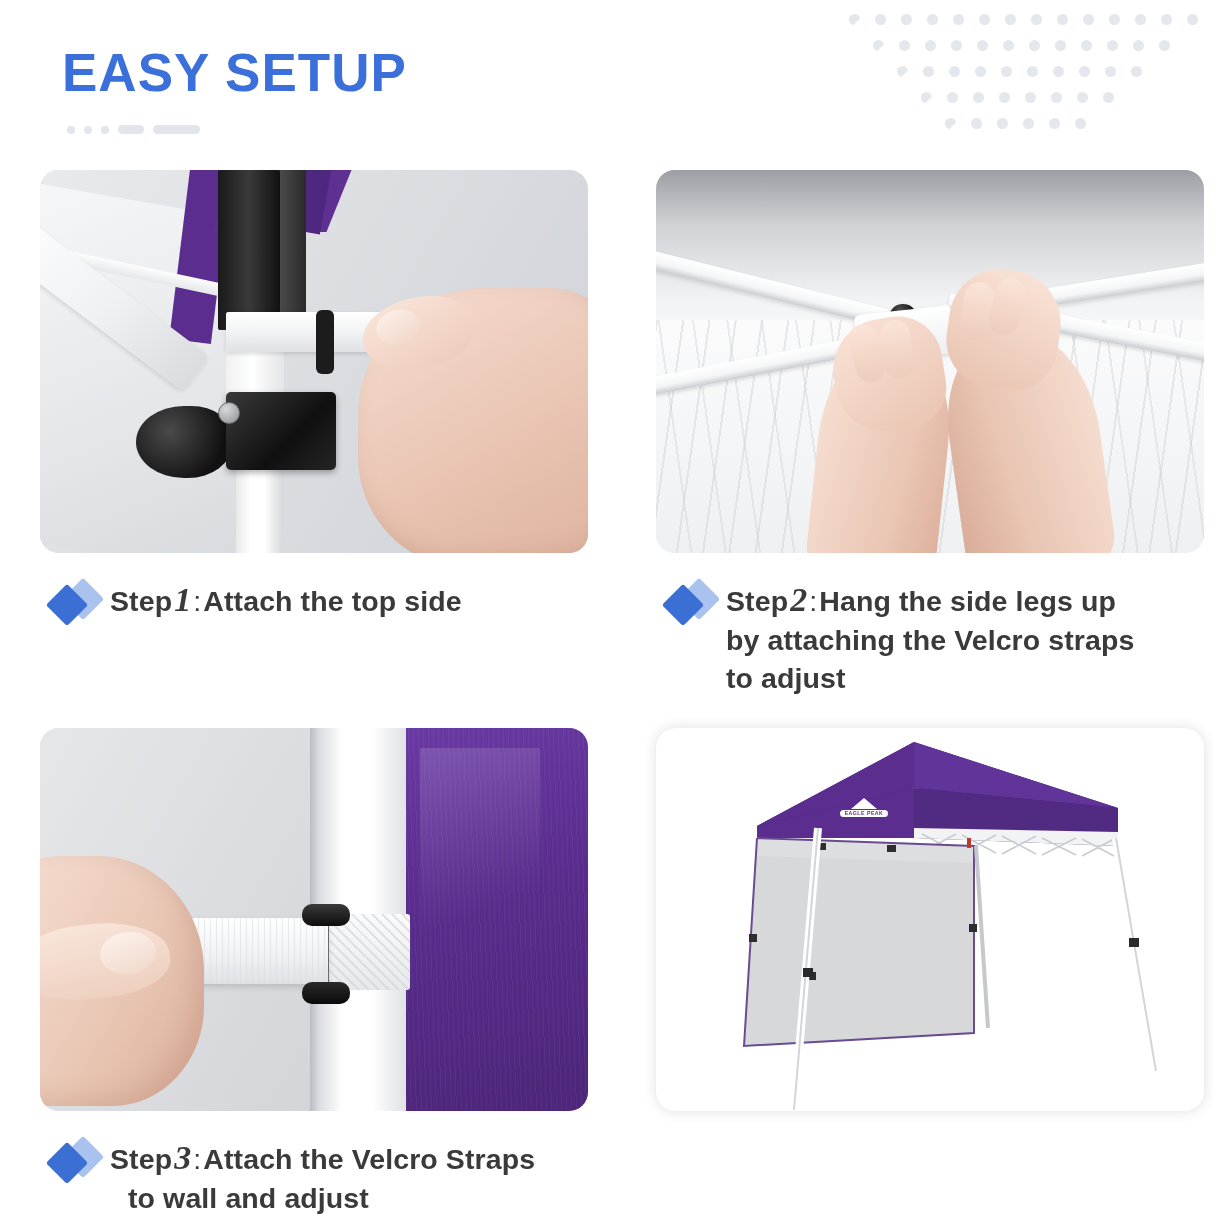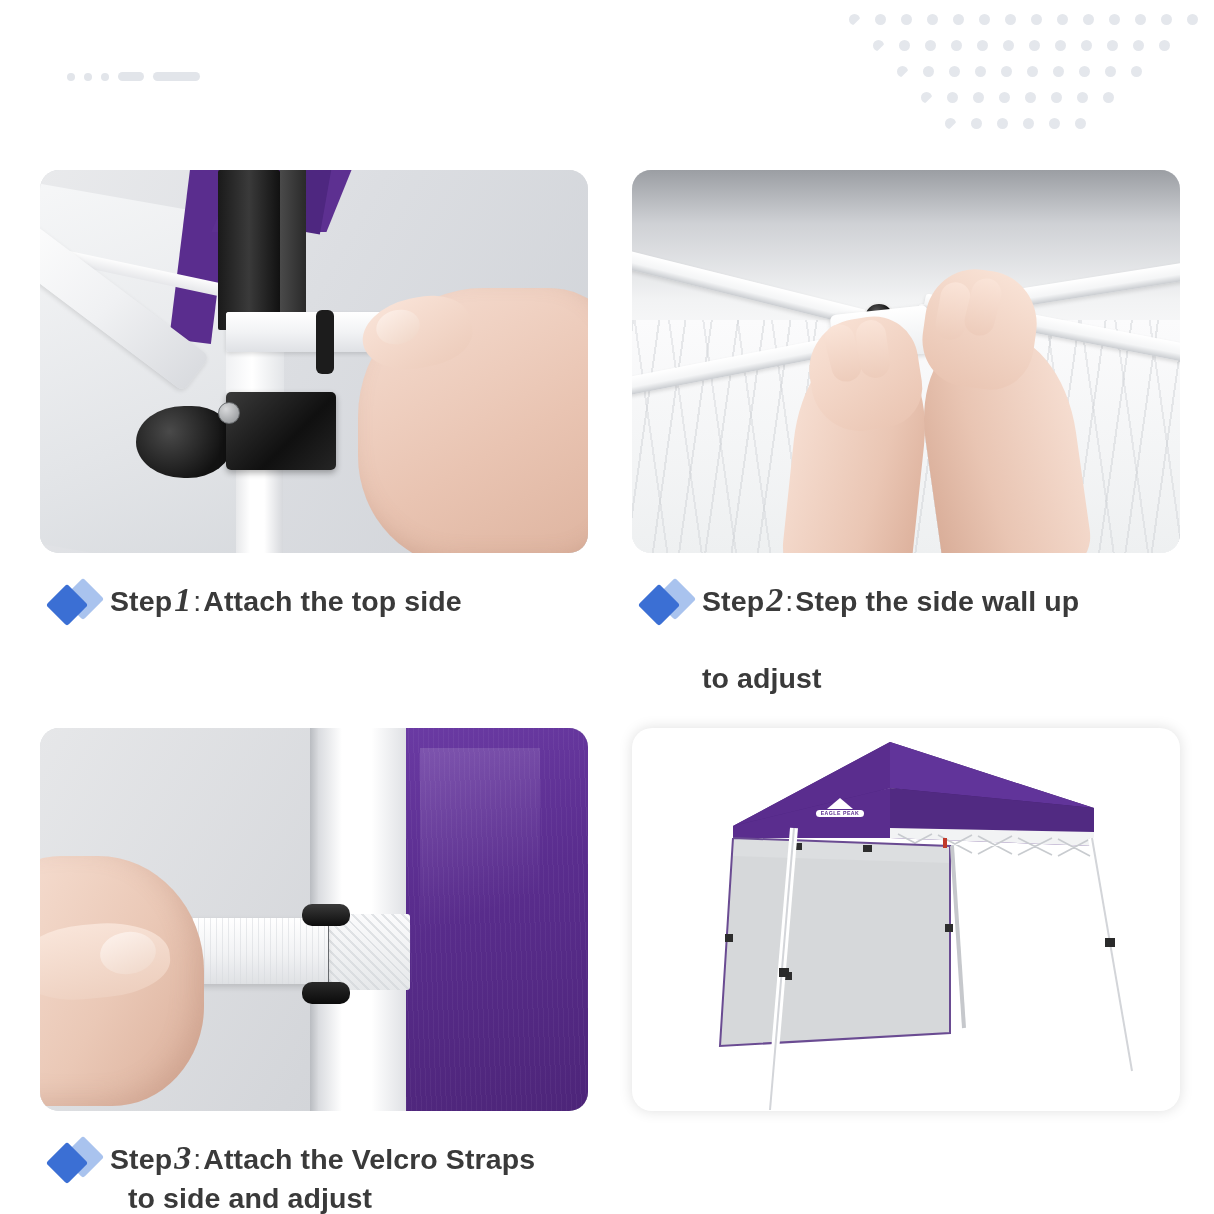--- a/index.html
+++ b/index.html
@@ -35,21 +35,21 @@
     color:#3b70da;
     line-height:1;
   }
   .title-underline { display:flex; align-items:center; gap:9px; margin-top:26px; margin-left:5px; }
   .u-dot { width:8px; height:8px; border-radius:50%; background:#e2e5ea; }
   .u-dash-sm { width:26px; height:9px; border-radius:5px; background:#e2e5ea; }
   .u-dash-lg { width:47px; height:9px; border-radius:5px; background:#e2e5ea; }
 
   
   .grid { position:absolute; left:40px; top:170px; width:1140px; }
-  .row { display:flex; gap:44px; }
+  .row { display:flex; gap:68px; }
   .cell { width:548px; }
 
   .photo {
     width:548px; height:383px;
     border-radius:19px;
     overflow:hidden;
     position:relative;
     background:#d8dade;
   }
 
@@ -403,20 +403,21 @@
     <span class="dot clipped"></span>
     <span class="dot"></span>
       <span class="dot"></span>
       <span class="dot"></span>
       <span class="dot"></span>
       <span class="dot"></span>
   </div>
 </div>
 
 <div class="header">
+  <div class="title">EASY SETUP</div>
   <div class="title-underline">
     <span class="u-dot"></span>
     <span class="u-dot"></span>
     <span class="u-dot"></span>
     <span class="u-dash-sm"></span>
     <span class="u-dash-lg"></span>
   </div>
 </div>
 
 <div class="grid">
@@ -475,22 +476,22 @@
         <div class="p2-fing" style="left:226px;top:150px;transform:rotate(-8deg);"></div>
         <div class="p2-fing" style="left:306px;top:112px;transform:rotate(10deg);"></div>
         <div class="p2-fing" style="left:336px;top:108px;transform:rotate(14deg);"></div>
       </div>
       <div class="caption">
         <div class="diamond-marker">
           <span class="dia back"></span>
           <span class="dia front"></span>
         </div>
         <div class="cap-text">
-          <span>Step</span><span class="num">2</span><span class="colon">:</span><span>Step the side wall up</span><br>
-          <br>
+          <span>Step</span><span class="num">2</span><span class="colon">:</span><span>Hang the side legs up</span><br>
+          <span>by attaching the Velcro straps</span><br>
           <span>to adjust</span>
         </div>
       </div>
     </div>
 
   </div>
 
   <div class="row" style="margin-top:30px;">
 
     <div class="cell">
@@ -509,21 +510,21 @@
         <div class="p3-thumb"></div>
         <div class="p3-nail"></div>
       </div>
       <div class="caption">
         <div class="diamond-marker">
           <span class="dia back"></span>
           <span class="dia front"></span>
         </div>
         <div class="cap-text">
           <span>Step</span><span class="num">3</span><span class="colon">:</span><span>Attach the Velcro Straps</span><br>
-          <span class="cap-indent">to side and adjust</span>
+          <span class="cap-indent">to wall and adjust</span>
         </div>
       </div>
     </div>
 
     <div class="cell">
       <div class="card4">
         <div class="tent">
           <svg viewBox="0 0 548 383" xmlns="http://www.w3.org/2000/svg">
 
             <polygon points="258,14 101,98 101,110 258,60" fill="#4e2780"></polygon>

